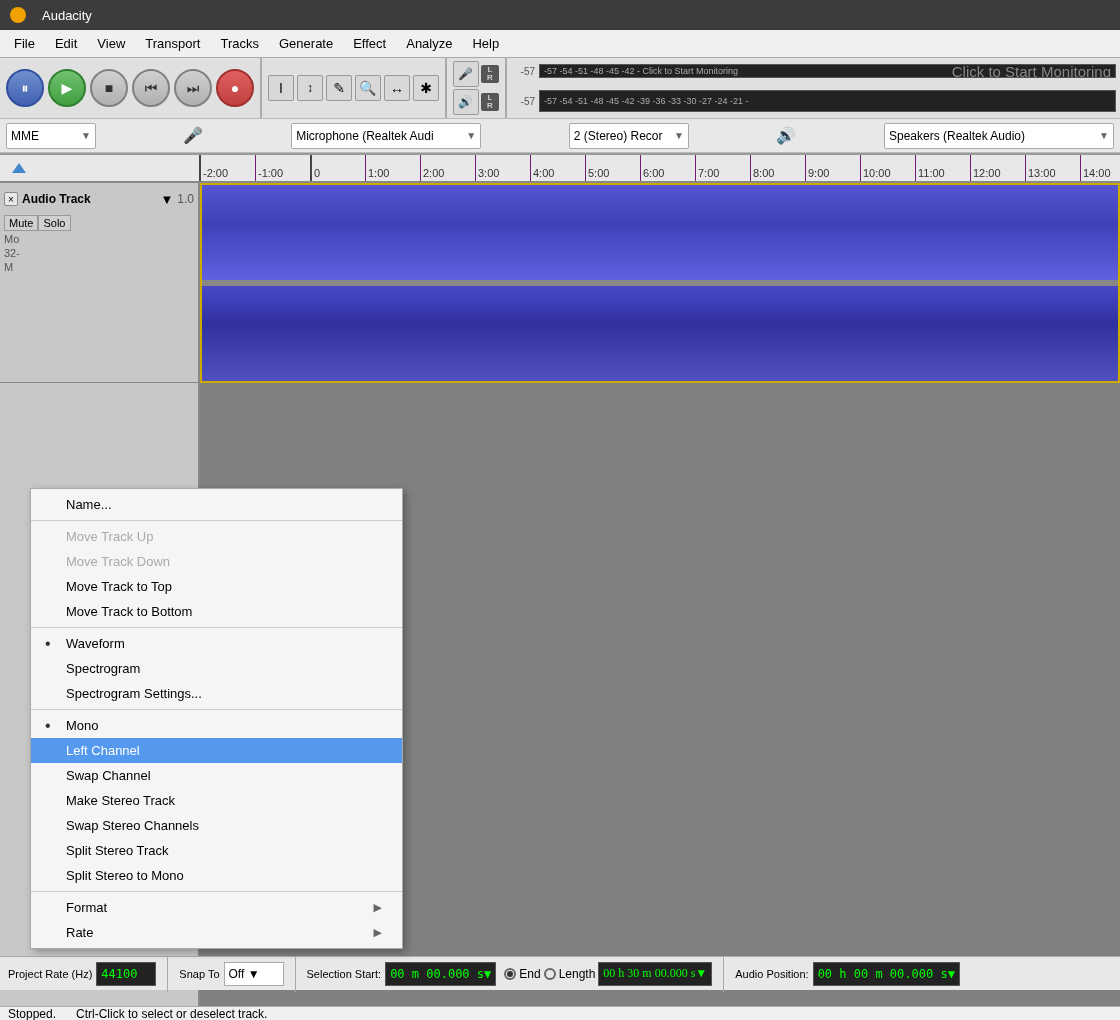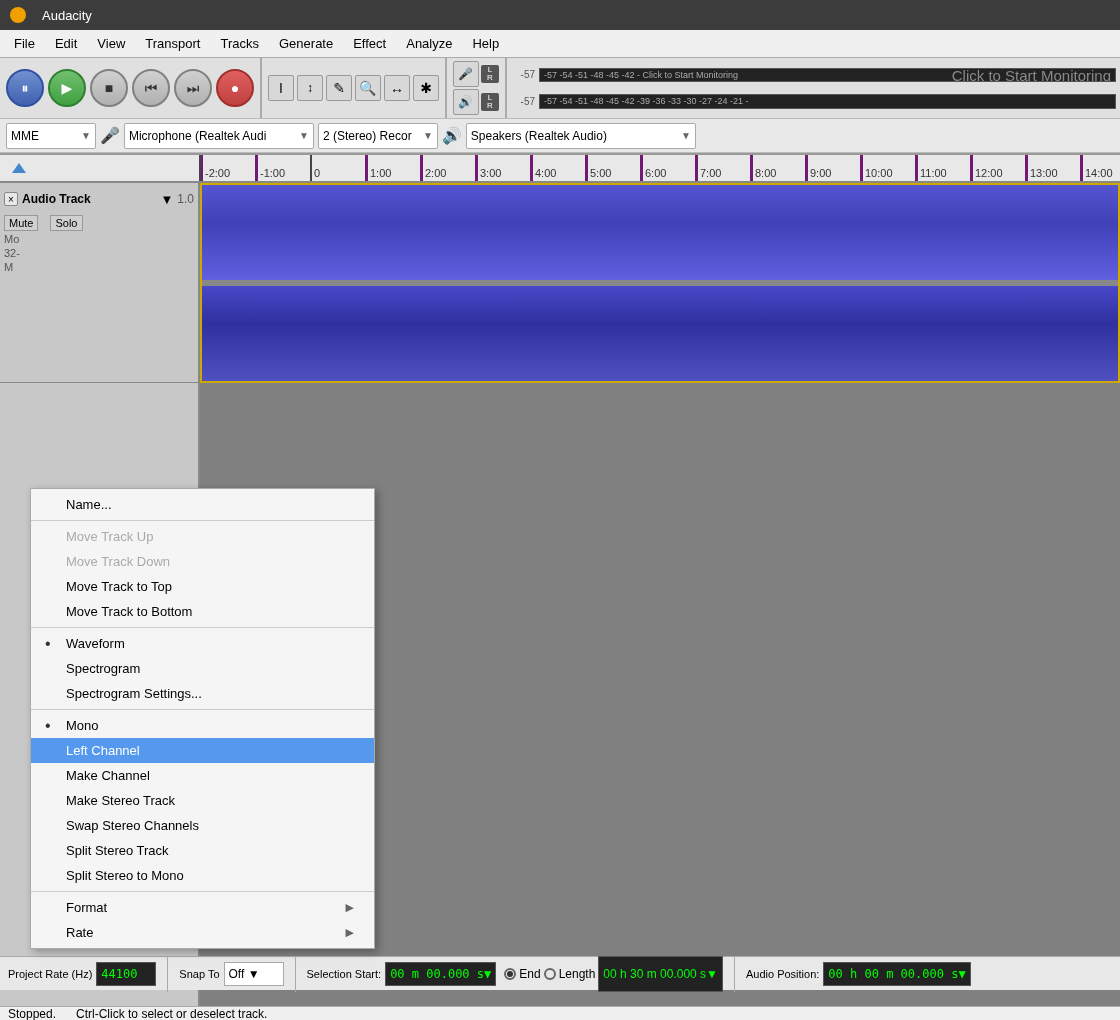--- a/index.html
+++ b/index.html
@@ -47,20 +47,21 @@
 
     
     #device-bar {
       display: flex;
       align-items: center;
       padding: 2px 6px;
       gap: 4px;
       height: 34px;
       background: #e8e8e8;
       border-bottom: 1px solid #bbb;
+      justify-content: space-between;
     }
     .device-select {
       height: 26px;
       border: 1px solid #aaa;
       background: #fff;
       border-radius: 2px;
       padding: 0 4px;
       font-size: 12px;
       display: flex; align-items: center; justify-content: space-between;
       cursor: pointer;
@@ -88,21 +89,21 @@
       gap: 0;
     }
     .ruler-mark {
       display: flex;
       flex-direction: column;
       align-items: flex-start;
       width: 55px;
       height: 100%;
       justify-content: flex-end;
       padding-bottom: 2px;
-      border-left: 3px solid #701a75;
+      border-left: 1px solid #701a75;
       padding-left: 2px;
       flex-shrink: 0;
     }
     .triangle-btn {
       width: 0; height: 0;
       border-left: 7px solid transparent;
       border-right: 7px solid transparent;
       border-top: 10px solid #4488cc;
       margin-left: 4px;
       margin-right: 4px;
@@ -154,21 +155,21 @@
       font-weight: bold;
       font-size: 12px;
       flex: 1;
     }
 
     
     #context-menu {
       position: absolute;
       left: 30px;
       top: 305px;
-      width: 345px;
+      width: 373px;
       background: #f5f5f5;
       border: 1px solid #aaa;
       box-shadow: 3px 3px 8px rgba(0,0,0,0.3);
       z-index: 100;
       padding: 3px 0;
     }
     .ctx-item {
       padding: 5px 20px 5px 35px;
       cursor: pointer;
       display: flex;
@@ -386,21 +387,21 @@
       <div style="flex:1; display:flex; flex-direction:column; justify-content:center; padding:2px 4px; gap:12px;">
         <div style="display:flex;align-items:center;gap:4px;">
           <div style="font-size:10px;color:#555;width:24px;text-align:right;">-57</div>
           <div style="flex:1;height:14px;background:#222;border:1px solid #555;position:relative;overflow:hidden;">
             <div style="position:absolute;right:4px;top:50%;transform:translateY(-50%);font-size:15px;color:#888;">Click to Start Monitoring</div>
             <div style="color:#aaa;font-size:9px;display:flex;align-items:center;height:100%;padding-left:4px;">-57 -54 -51 -48 -45 -42 -   Click to Start Monitoring</div>
           </div>
         </div>
         <div style="display:flex;align-items:center;gap:4px;">
           <div style="font-size:10px;color:#555;width:24px;text-align:right;">-57</div>
-          <div style="flex:1;height:15px;background:#222;border:1px solid #555;overflow:hidden;">
+          <div style="flex:1;height:22px;background:#222;border:1px solid #555;overflow:hidden;">
             <div style="color:#aaa;font-size:9px;display:flex;align-items:center;height:100%;padding-left:4px;">-57 -54 -51 -48 -45 -42 -39 -36 -33 -30 -27 -24 -21 -</div>
           </div>
         </div>
       </div>
     </div>
 
     <div id="device-bar">
       <div class="device-select" style="width:90px;">
         <span>MME</span>
         <span class="chevron">▼</span>
@@ -454,21 +455,21 @@
 
     <div id="track-controls" style="position:relative;">
       <div class="track-header">
         <div class="track-title-bar">
           <div class="track-close-btn">×</div>
           <span class="track-name">Audio Track</span>
           <span>▼</span>
           <span style="font-size:12px;color:#555;">1.0</span>
         </div>
         <div style="display:flex;flex-direction:column;gap:2px;margin-top:4px;font-size:11px;">
-          <div style="display:flex;gap:12px;">
+          <div style="display:flex;gap:0;">
             <div style="background:#d0d0d0;border:1px solid #999;padding:1px 4px;cursor:pointer;">Mute</div>
             <div style="background:#d0d0d0;border:1px solid #999;padding:1px 4px;cursor:pointer;">Solo</div>
           </div>
           <div style="display:flex;gap:2px;font-size:11px;">
             <span style="color:#555;">Mo</span>
           </div>
           <div style="display:flex;gap:2px;font-size:11px;">
             <span style="color:#555;">32-</span>
           </div>
           <div style="display:flex;gap:2px;font-size:11px;">
@@ -526,21 +527,21 @@
       <div class="ctx-separator"></div>
 
       <div class="ctx-item">
         <span class="ctx-bullet">•</span>
         <span>Mono</span>
       </div>
       <div class="ctx-item active">
         <span>Left Channel</span>
       </div>
       <div class="ctx-item">
-        <span>Make Channel</span>
+        <span>Swap Channel</span>
       </div>
       <div class="ctx-item">
         <span>Make Stereo Track</span>
       </div>
       <div class="ctx-item">
         <span>Swap Stereo Channels</span>
       </div>
       <div class="ctx-item">
         <span>Split Stereo Track</span>
       </div>
@@ -579,21 +580,21 @@
     </div>
     <div class="sel-field" style="gap:3px;">
       <label class="radio-label">
         <div class="radio-circle checked"></div>
         <span>End</span>
       </label>
       <label class="radio-label">
         <div class="radio-circle"></div>
         <span>Length</span>
       </label>
-      <div style="height:36px;background:#222;color:#00ff00;font-family:Liberation Sans, sans-serif;font-size:12px;display:flex;align-items:center;padding:0 4px;border:1px solid #555;">00 h 30 m 00.000 s▼</div>
+      <div style="height:24px;background:#222;color:#00ff00;font-family:Liberation Serif, serif;font-size:12px;display:flex;align-items:center;padding:0 4px;border:1px solid #555;">00 h 30 m 00.000 s▼</div>
     </div>
     <div class="vdivider"></div>
     <div class="sel-field">
       <span style="font-size:11px;">Audio Position:</span>
       <div style="height:24px;background:#222;color:#00ff00;font-family:monospace;font-size:12px;display:flex;align-items:center;padding:0 4px;border:1px solid #555;">00 h 00 m 00.000 s▼</div>
     </div>
   </div>
 
   <div id="status-bar">
     <span>Stopped.</span>

